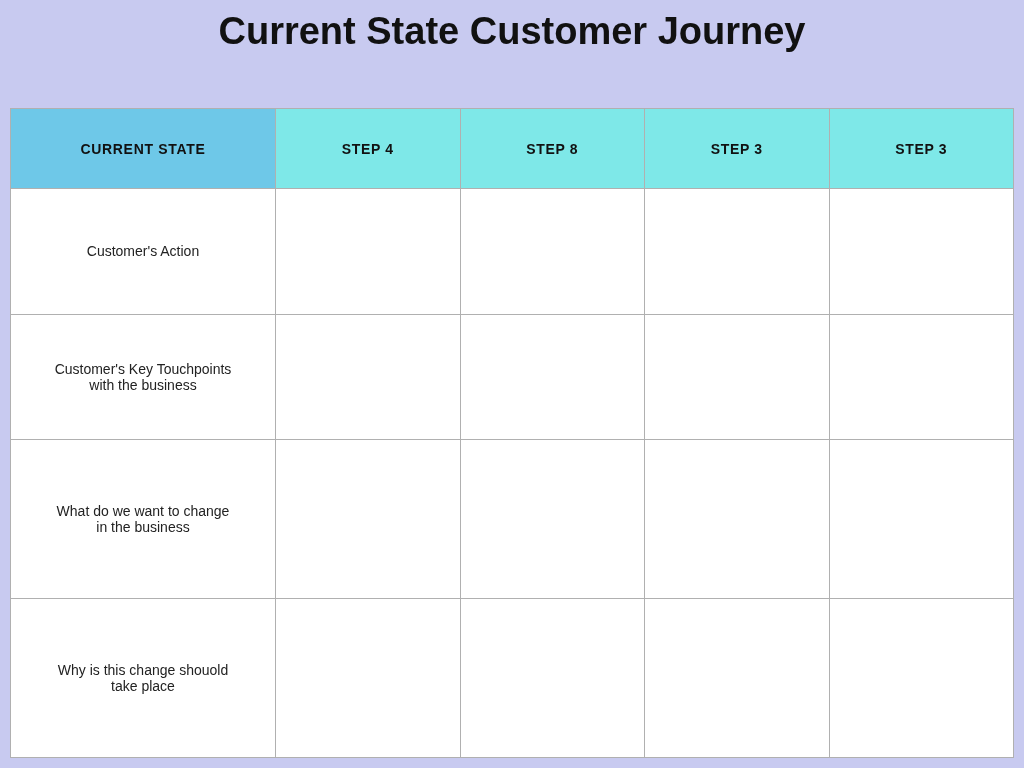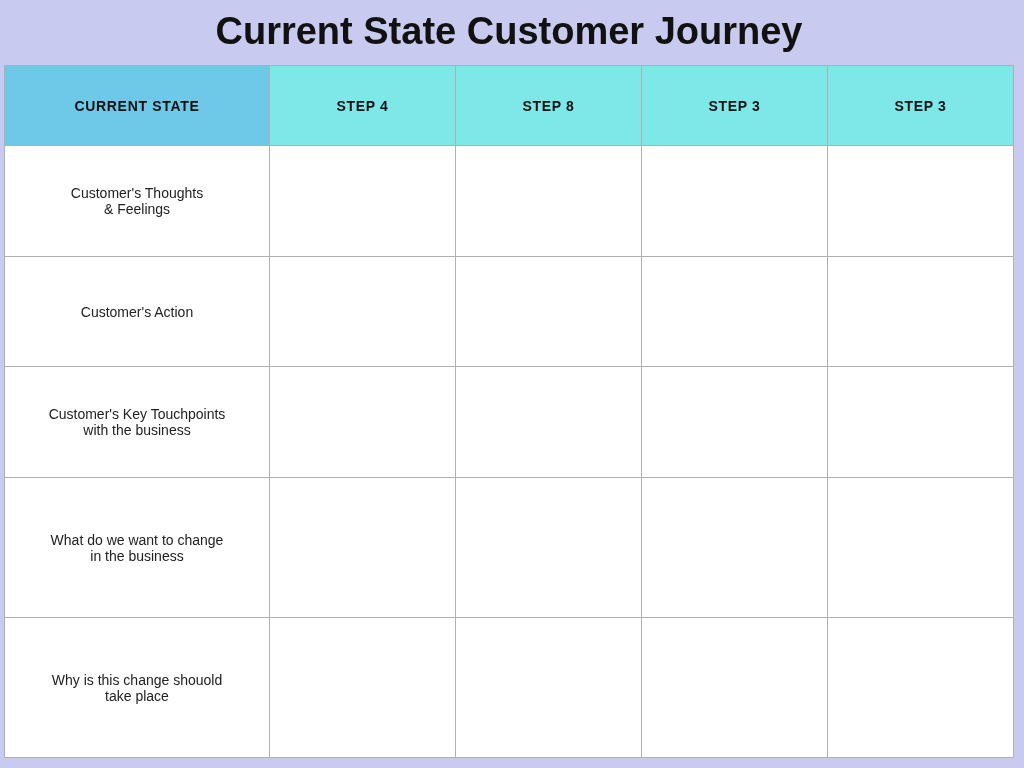--- a/index.html
+++ b/index.html
@@ -16,21 +16,22 @@
       overflow: hidden;
     }
 
     .page-wrapper {
       width: 1024px;
       height: 768px;
       background-color: #c8caf0;
       display: flex;
       flex-direction: column;
       align-items: center;
-      padding: 10px 10px 10px 4px;
+      padding: 10px 10px 10px 10px;
+      gap: 43px;
     }
 
     .page-title {
       font-size: 38px;
       font-weight: bold;
       color: #111;
       text-align: center;
       margin-bottom: 12px;
       font-family: Arial, sans-serif;
     }
@@ -94,27 +95,20 @@
     <thead>
       <tr class="header-row">
         <th class="current-state-header">CURRENT STATE</th>
         <th>STEP 4</th>
         <th>STEP 8</th>
         <th>STEP 3</th>
         <th>STEP 3</th>
       </tr>
     </thead>
     <tbody>
-      <tr class="row1">
-        <td class="row-label">Customer's Thoughts<br>&amp; Feelings</td>
-        <td class="data-cell"></td>
-        <td class="data-cell"></td>
-        <td class="data-cell"></td>
-        <td class="data-cell"></td>
-      </tr>
       <tr class="row2">
         <td class="row-label">Customer's Action</td>
         <td class="data-cell"></td>
         <td class="data-cell"></td>
         <td class="data-cell"></td>
         <td class="data-cell"></td>
       </tr>
       <tr class="row3">
         <td class="row-label">Customer's Key Touchpoints<br>with the business</td>
         <td class="data-cell"></td>

